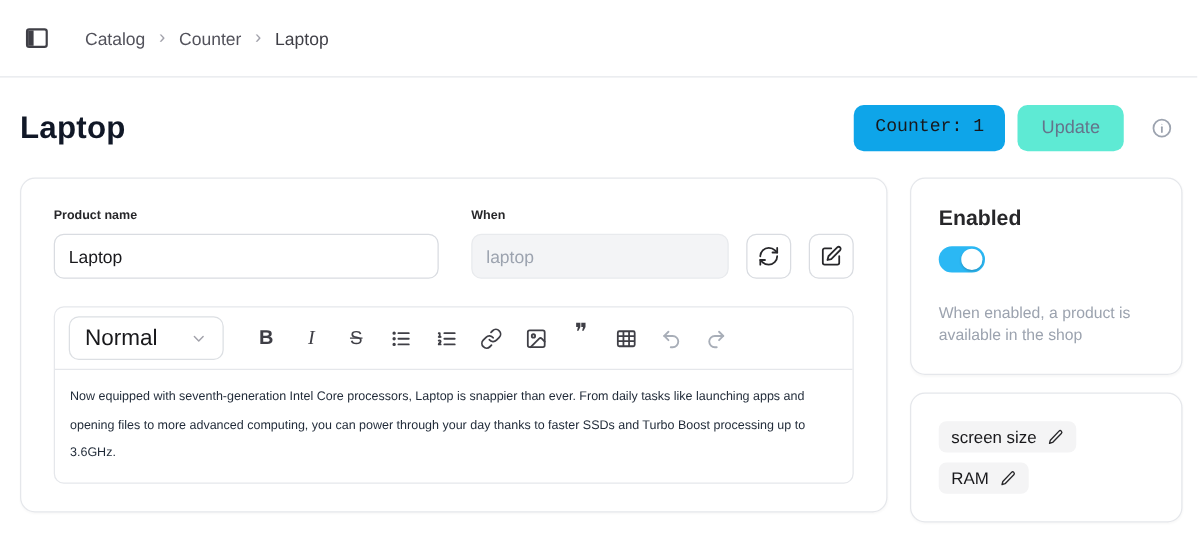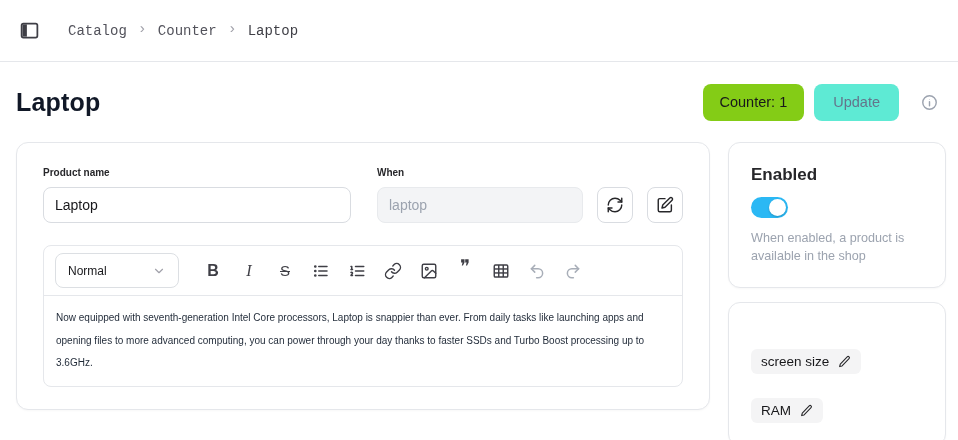--- a/index.html
+++ b/index.html
@@ -14,21 +14,20 @@
   svg { display: block; }
 
   
   .topbar {
     height: 62px;
     display: flex;
     align-items: center;
     padding: 0 16px;
     border-bottom: 1px solid #e5e7eb;
     gap: 26px;
-    font-family: Liberation Mono, monospace;
   }
   .icon-ghost-btn {
     background: none; border: none; cursor: pointer;
     width: 26px; height: 26px;
     display: flex; align-items: center; justify-content: center;
   }
   .breadcrumb {
     display: flex; align-items: center; gap: 11px;
     font-size: 14px; color: #52525b;
   }
@@ -40,21 +39,21 @@
   .title-row {
     display: flex; align-items: center; justify-content: space-between;
     padding: 0 16px; margin-top: 21px; margin-bottom: 21px; height: 38px;
   }
   .page-title { font-size: 25px; font-weight: 700; letter-spacing: .2px; color: #111827; }
   .title-actions { display: flex; align-items: center; gap: 10px; }
   .btn {
     border: none; border-radius: 8px; font-family: inherit;
     font-size: 14.5px; height: 37px; padding: 0 17px; cursor: pointer;
   }
-  .btn-counter { background: #84cc16; color: #18181b; font-weight: 500; }
+  .btn-counter { background: #0ea5e9; color: #18181b; font-weight: 500; font-family: Liberation Mono, monospace; }
   .btn-update { background: #5eead4; color: #64748b; font-weight: 500; padding: 0 19px; }
   .info-btn { margin-left: 7px; }
 
   
   .main { display: flex; align-items: flex-start; gap: 18px; padding: 0 16px; }
   .card {
     background: #fff; border: 1px solid #e5e7eb; border-radius: 12px;
     box-shadow: 0 1px 2px rgba(0,0,0,.03);
   }
   .left-card { flex: 1; padding: 24px 26px 22px 26px; }
@@ -84,21 +83,21 @@
 
   
   .editor { border: 1px solid #e5e7eb; border-radius: 8px; margin-top: 1px; }
   .editor-toolbar {
     display: flex; align-items: center;
     padding: 7px 11px; border-bottom: 1px solid #e5e7eb; height: 50px;
   }
   .style-select {
     width: 124px; height: 35px; border: 1px solid #dcdfe3; border-radius: 8px;
     background: #fff; display: flex; align-items: center; justify-content: space-between;
-    padding: 0 12px; font-size: 12px; color: #18181b; cursor: pointer; margin-right: 16px;
+    padding: 0 12px; font-size: 18px; color: #18181b; cursor: pointer; margin-right: 16px;
   }
   .style-select .chev { color: #a1a1aa; }
   .tb-btn {
     width: 36px; height: 34px; border: none; background: none; border-radius: 6px;
     display: flex; align-items: center; justify-content: center;
     color: #3f3f46; cursor: pointer; font-family: inherit;
   }
   .tb-btn.dim { color: #a8aeb8; }
   .glyph-b { font-size: 16px; font-weight: 700; }
   .glyph-i { font-size: 16px; font-style: italic; font-family: "Liberation Serif", serif; }
@@ -113,29 +112,28 @@
   .panel-card { padding: 22px 22px; }
   .enabled-label { font-size: 17px; font-weight: 600; color: #27272a; }
   .toggle {
     margin-top: 12px; width: 37px; height: 21px; border-radius: 999px;
     background: #2bb8f4; position: relative; border: none; cursor: pointer; display: block;
   }
   .toggle .knob {
     position: absolute; top: 2px; right: 2px; width: 17px; height: 17px;
     border-radius: 50%; background: #fff; box-shadow: 0 1px 2px rgba(0,0,0,.2);
   }
-  .help-text { margin-top: 12px; font-size: 12.6px; line-height: 17.5px; color: #9ca3af; }
+  .help-text { margin-top: 24px; font-size: 12.6px; line-height: 17.5px; color: #9ca3af; }
 
   .options-title { font-size: 16.5px; font-weight: 700; color: #111827; margin-bottom: 17px; }
   .option-chip {
     display: flex; align-items: center; gap: 9px; width: fit-content;
     background: #f4f4f5; border: none; border-radius: 6px; padding: 5px 10px;
     font-size: 13.5px; font-family: inherit; color: #18181b; cursor: pointer;
     margin-bottom: 8px;
-    margin-top: 24px;
   }
   .option-chip:last-child { margin-bottom: 0; align-items: center; }
   .option-chip .pencil { color: #27272a; }
 </style>
 </head>
 <body>
 
 <header class="topbar">
   <button class="icon-ghost-btn">
     <span>

